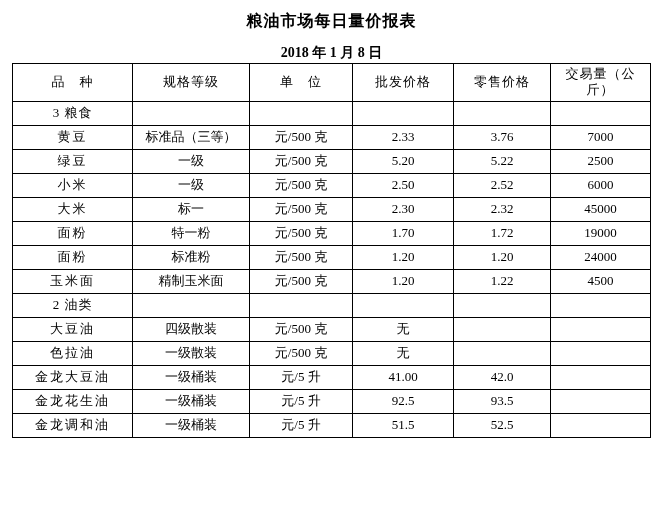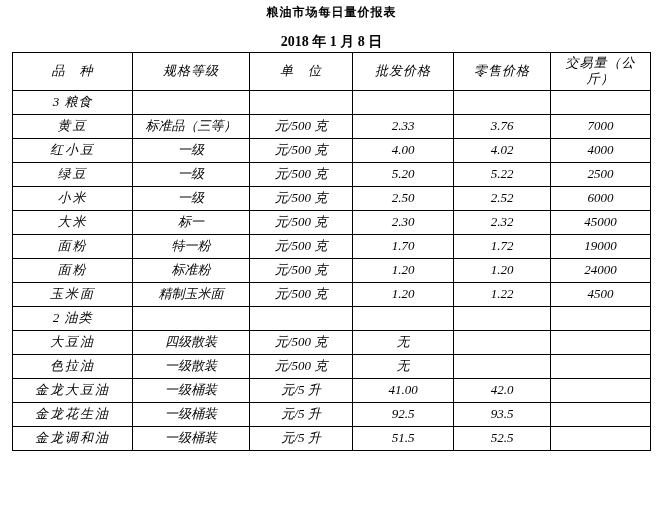--- a/index.html
+++ b/index.html
@@ -15,38 +15,37 @@
     overflow: hidden;
   }
   .page {
     width: 663px;
     height: 531px;
     position: relative;
     box-sizing: border-box;
   }
   .doc-title {
     text-align: center;
-    font-size: 12px;
+    font-size: 16px;
     font-weight: bold;
-    margin-top: 4px;
+    margin-top: 11px;
     letter-spacing: 1px;
   }
   .doc-date {
     text-align: center;
     font-size: 14px;
     font-weight: bold;
     margin-top: 12px;
     margin-bottom: 1px;
   }
   table.report {
     border-collapse: collapse;
     margin: 0 auto;
     width: 638px;
     table-layout: fixed;
-    font-style: italic;
   }
   table.report td, table.report th {
     border: 1px solid #000000;
     font-size: 13px;
     font-weight: normal;
     text-align: center;
     vertical-align: middle;
     padding: 2px 2px;
     line-height: 1.25;
     height: 24px;
@@ -115,28 +114,20 @@
 
       <tr>
         <td class="name tall">黄豆</td>
         <td class="tall">标准品（三等）</td>
         <td class="tall">元/500 克</td>
         <td class="tall">2.33</td>
         <td class="tall">3.76</td>
         <td class="tall">7000</td>
       </tr>
 
-      <tr>
-        <td class="name">红小豆</td>
-        <td>一级</td>
-        <td>元/500 克</td>
-        <td>4.00</td>
-        <td>4.02</td>
-        <td>4000</td>
-      </tr>
 
       <tr>
         <td class="name">绿豆</td>
         <td>一级</td>
         <td>元/500 克</td>
         <td>5.20</td>
         <td>5.22</td>
         <td>2500</td>
       </tr>
 

